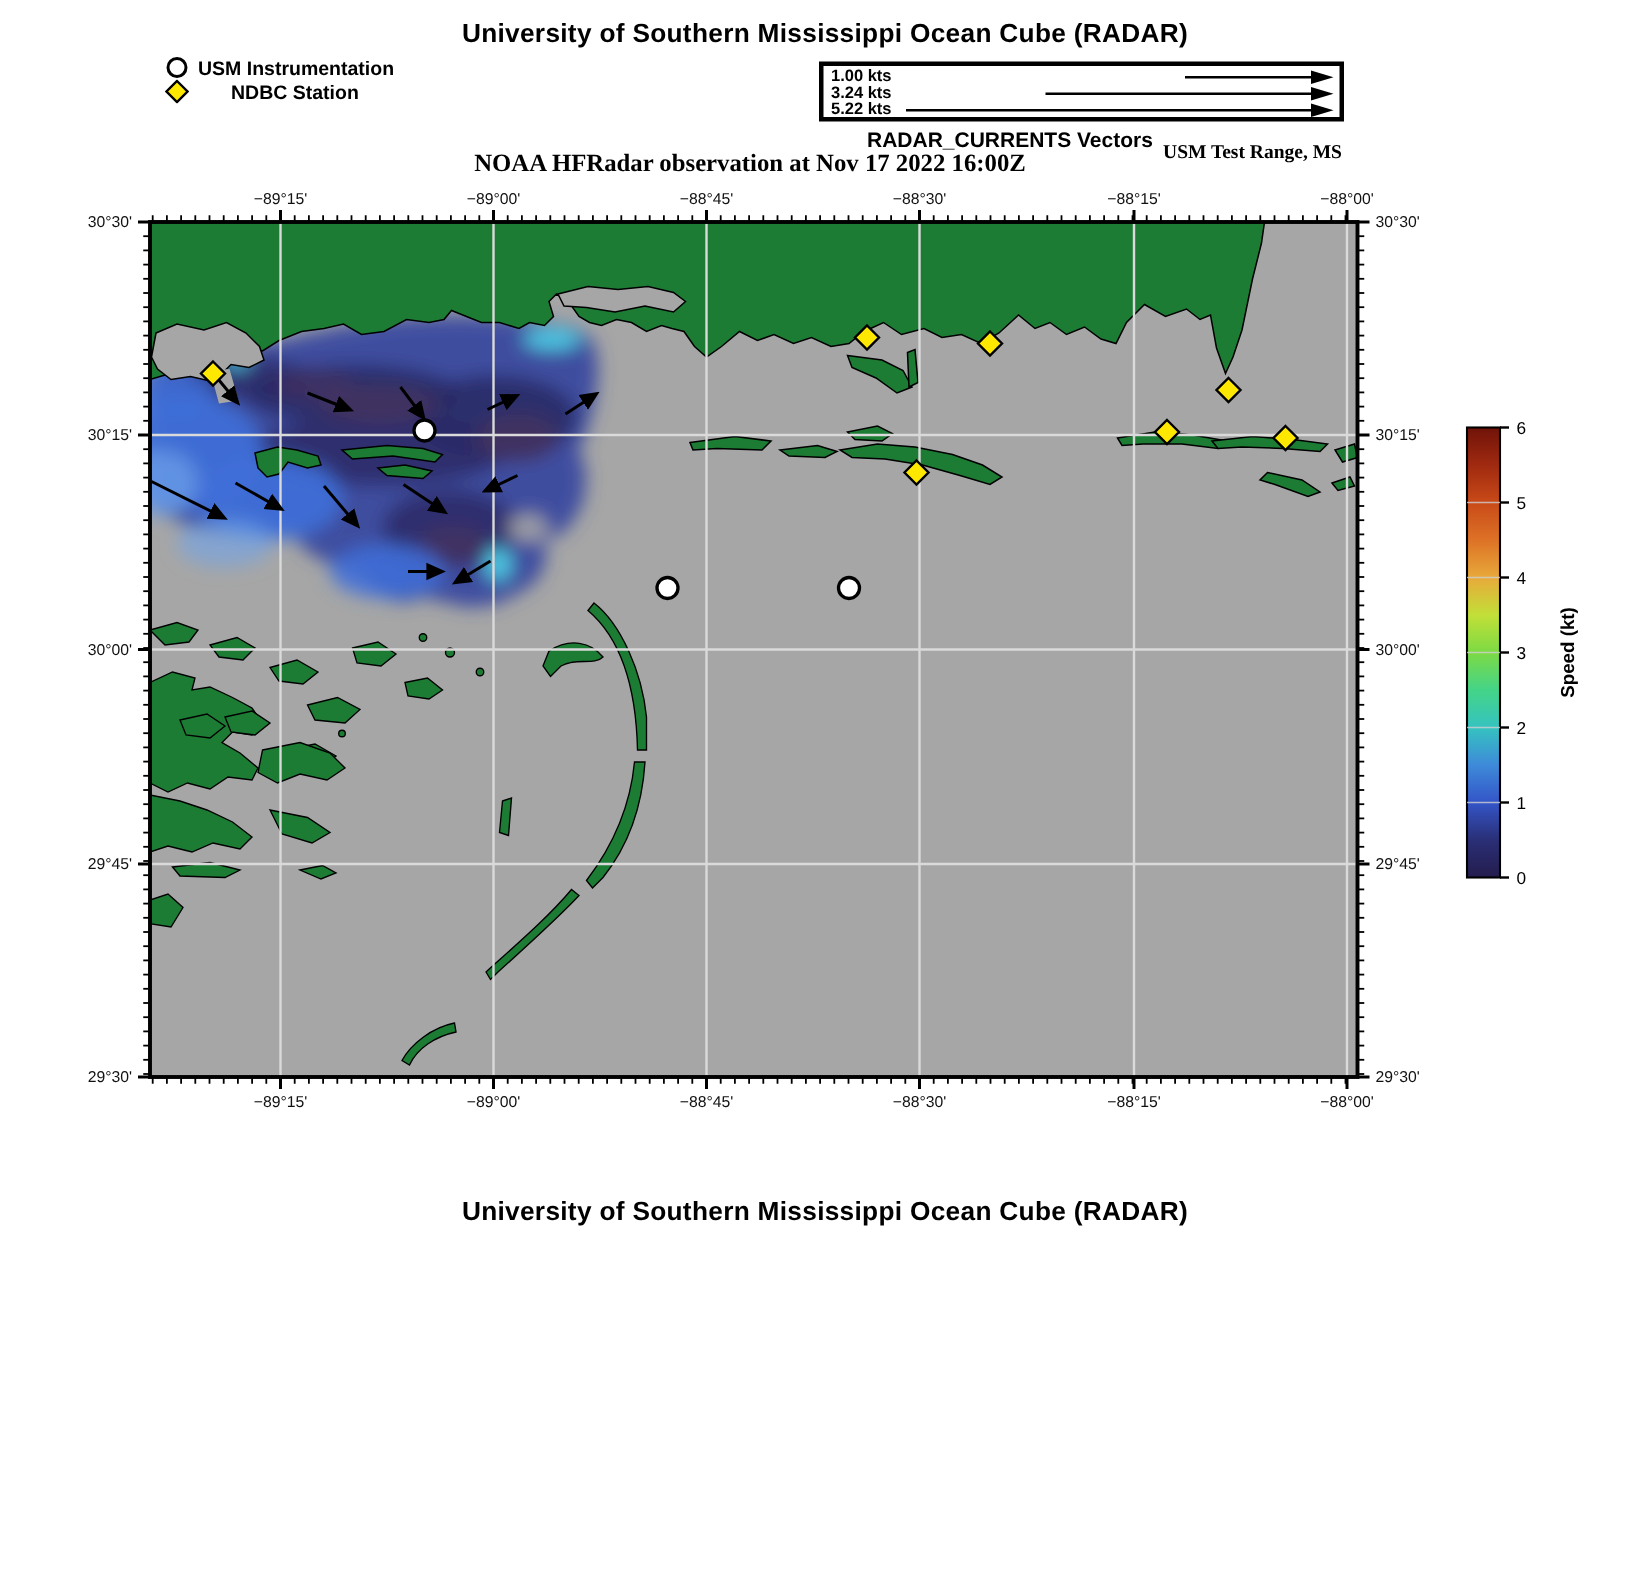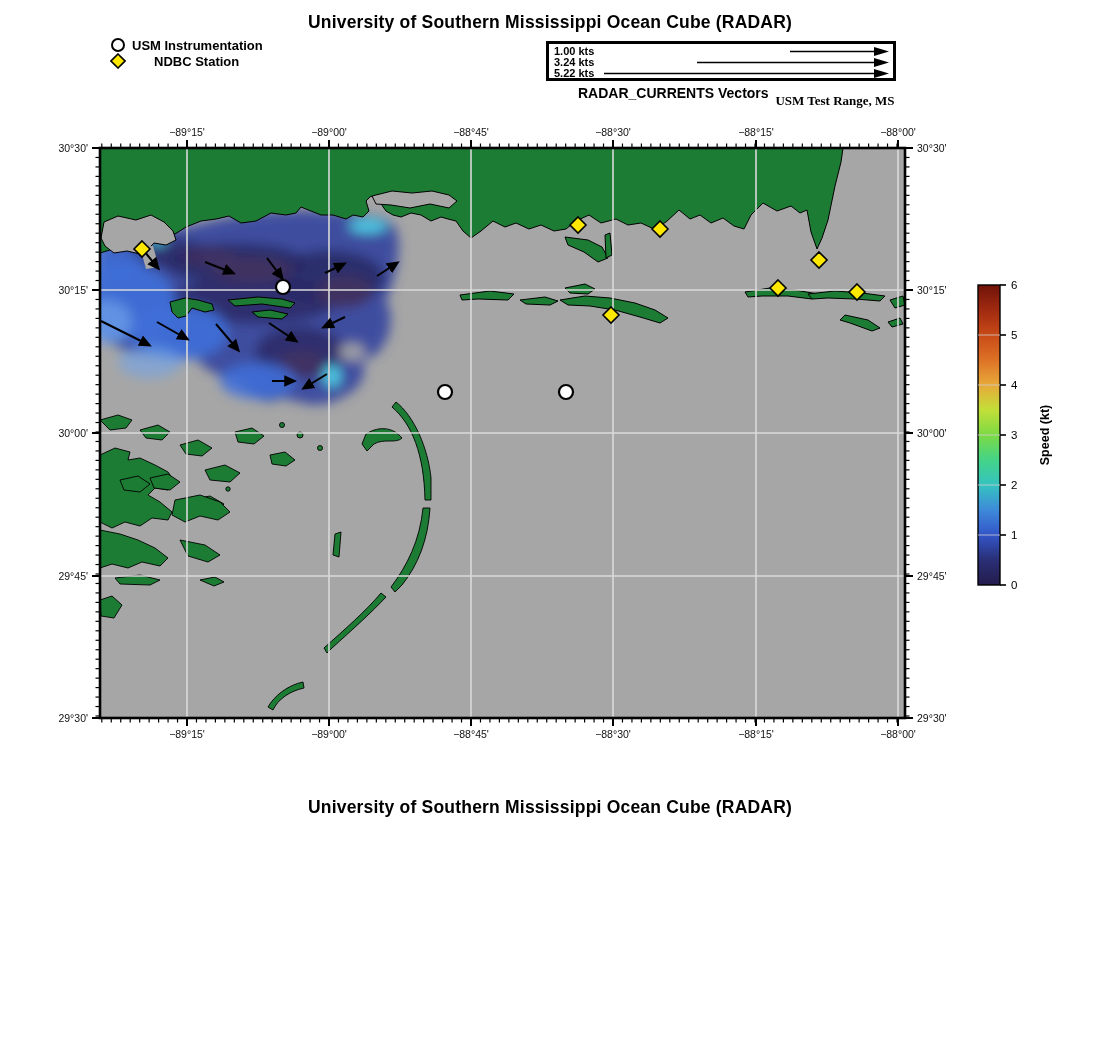--- a/index.html
+++ b/index.html
@@ -586,16 +586,17 @@
       </g>
       <g fill="#000">
         <path d="M325,3 L340,7.5 L325,12 Z"></path>
         <path d="M325,14 L340,18.5 L325,23 Z"></path>
         <path d="M325,25 L340,29.5 L325,34 Z"></path>
       </g>
     </svg>
   </div>
   <div class="abs scale-caption">RADAR_CURRENTS Vectors</div>
 
+  <div class="abs subtitle">NOAA HFRadar observation at Nov 17 2022 16:00Z</div>
   <div class="abs region">USM Test Range, MS</div>
 
   <div class="abs footer-title">University of Southern Mississippi Ocean Cube (RADAR)</div>
 </div>
 
 </body></html>

